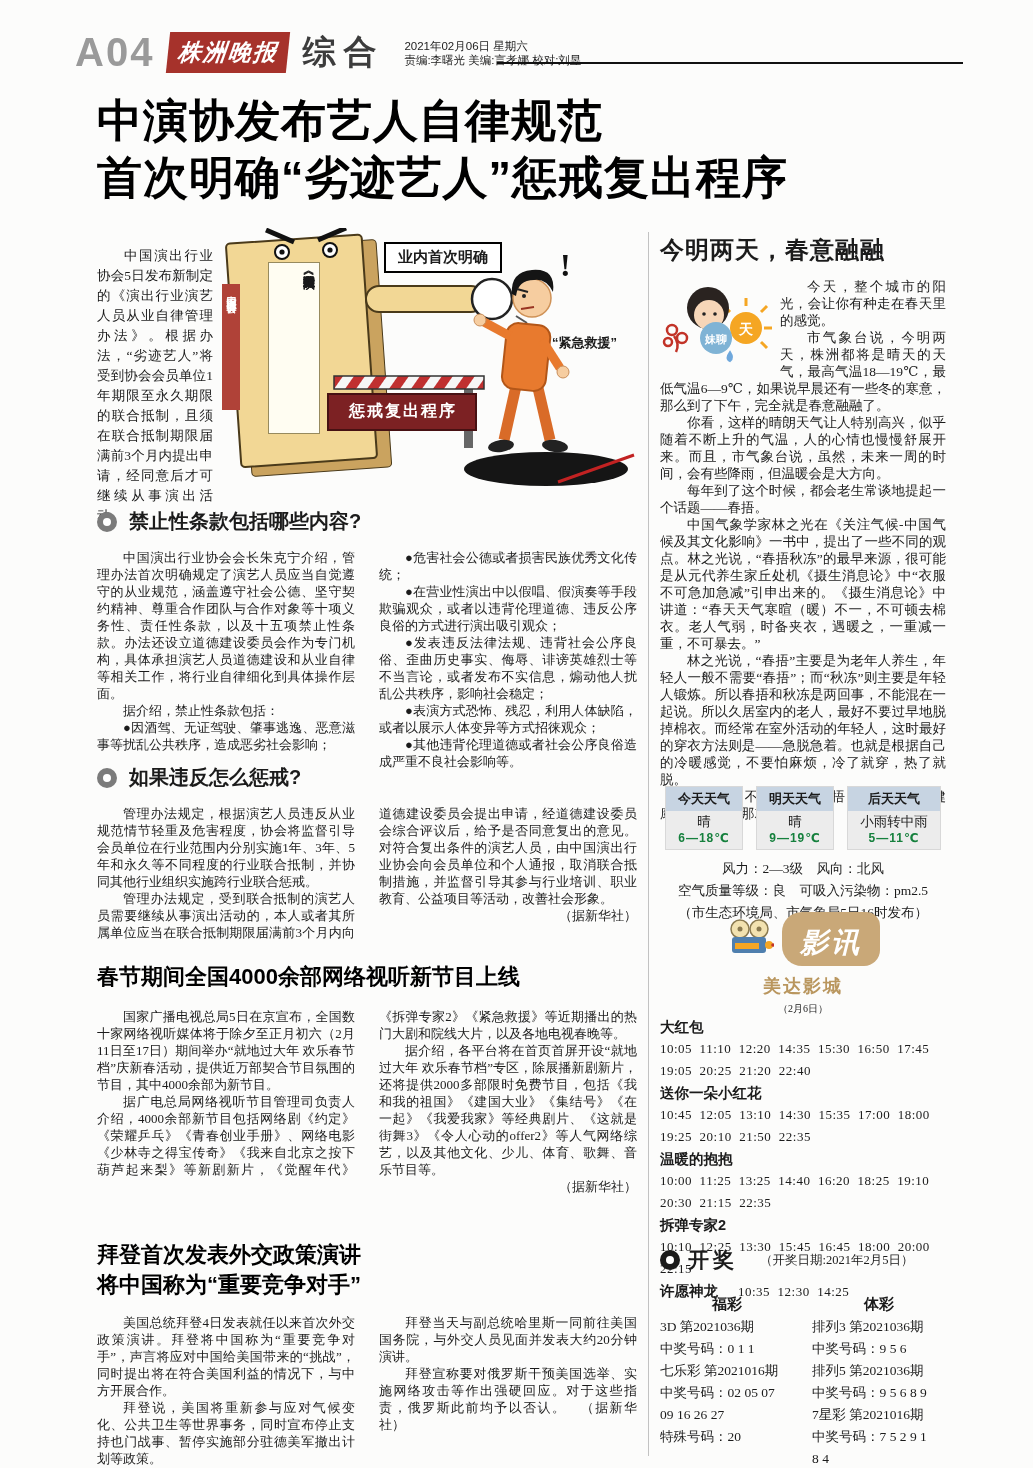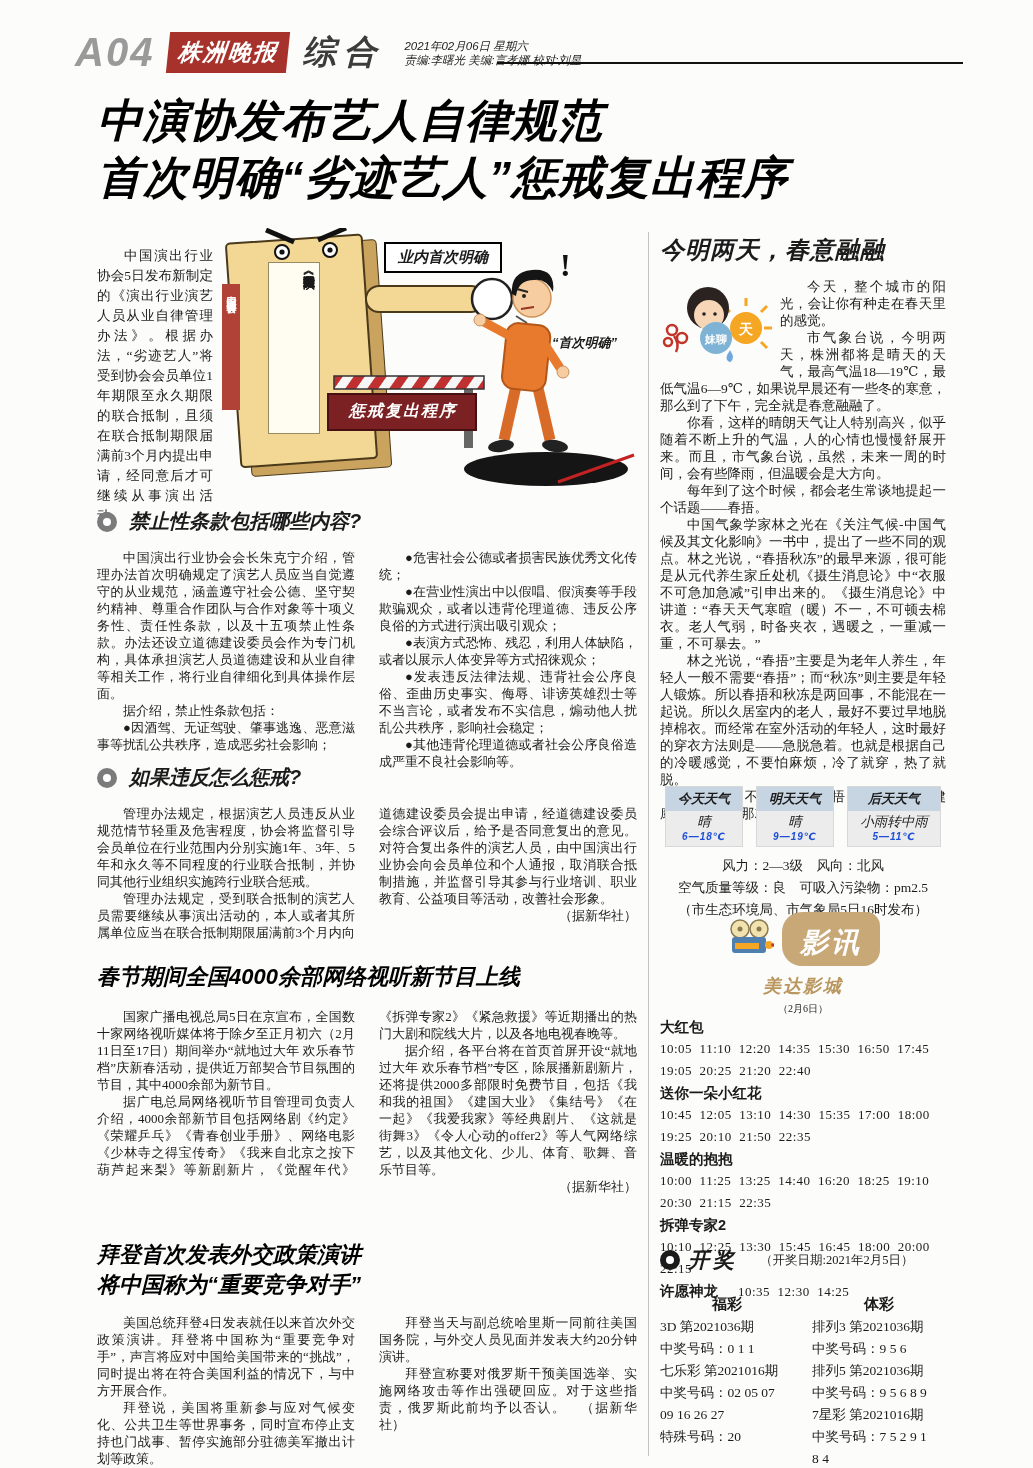--- a/index.html
+++ b/index.html
@@ -1,19 +1,19 @@
 <!DOCTYPE html>
 <html><head>
 <meta charset="utf-8">
 <style>
   html,body{margin:0;padding:0;background:#dcdcdc;}
   .page{position:relative;width:1033px;height:1468px;background:#fcfcfb;margin:0 auto;
         font-family:"Liberation Serif","DejaVu Serif",serif;color:#1b1b1b;overflow:hidden;}
   .abs{position:absolute;}
-  .sans{font-family:"Liberation Sans","DejaVu Sans",sans-serif;font-style:italic;}
+  .sans{font-family:"Liberation Sans","DejaVu Sans",sans-serif;}
   .jt{text-align:justify;}
   p{margin:0;}
   .para{text-indent:2em;}
   .body-txt{font-size:13px;line-height:17px;}
   .cols2{column-count:2;column-gap:24px;}
   .byline{text-align:right;}
   
   .pageno{font-size:40px;color:#9a9a9a;font-weight:bold;letter-spacing:2px;}
   .masthead{background:#a6322b;color:#fff;font-weight:bold;font-style:italic;
             font-size:23px;padding:5px 10px;letter-spacing:2px;transform:skewX(-6deg);display:inline-block;}
@@ -30,21 +30,21 @@
   
   .cartoon{width:420px;height:278px;}
   .cartoon .lbl{position:absolute;}
   .vtext{writing-mode:vertical-rl;}
   
   .sb-title{font-size:24px;font-weight:900;letter-spacing:1px;}
   .sb-txt{font-size:13.5px;line-height:17px;}
   .fbox{display:flex;flex-direction:column;border:1px solid #d8d8d8;}
   .fbox-h{background:#c7d4e2;font-weight:bold;font-size:13px;text-align:center;padding:3px 2px;}
   .fbox-b{background:#ececec;text-align:center;font-size:13.5px;padding:2px 2px 4px;}
-  .fbox-t{font-weight:bold;color:#1d4ed8;font-size:10px;letter-spacing:1px;}
+  .fbox-t{font-weight:bold;color:#15803d;font-size:12px;letter-spacing:1px;}
   .cline{text-align:center;font-size:13.5px;line-height:22px;}
   
   .yingxun-badge{background:#c9a878;color:#fff;font-weight:900;font-style:italic;
                  font-size:28px;padding:12px 18px 4px;border-radius:20px 14px 16px 20px;letter-spacing:3px;}
   .cinema{color:#b9965e;font-weight:bold;font-size:18px;letter-spacing:2px;text-align:center;}
   .film-title{display:block;font-weight:bold;font-size:14.5px;line-height:22px;font-family:"Liberation Sans","DejaVu Sans",sans-serif;}
   .film-times{white-space:pre-wrap;font-size:13px;line-height:22px;letter-spacing:0.5px;}
   .films .film:last-child .film-title{display:inline;padding-right:16px;}
   
   .lot-line{font-size:13.5px;line-height:22px;white-space:pre-wrap;}
@@ -132,37 +132,37 @@
         <circle cx="308" cy="68" r="2" fill="#222"></circle>
         <line x1="301" y1="61" x2="312" y2="64" stroke="#222" stroke-width="2"></line>
         <line x1="305" y1="81" x2="318" y2="79" stroke="#993322" stroke-width="2"></line>
       </g>
       <text x="344" y="48" font-size="32" font-weight="bold" fill="#111">!</text>
     </svg>
     
     <div class="lbl sans" style="left:168px;top:14px;background:#fff;border:2px solid #000;padding:4px 12px;font-size:15px;font-weight:bold;">业内首次明确</div>
     <div class="lbl vtext" style="left:52px;top:34px;height:162px;width:46px;background:#fffdf2;border:1px solid #978a5e;font-size:11.5px;font-weight:bold;line-height:1.5;padding:4px 2px;">《演出行业演艺人员从业自律管理办法》</div>
     <div class="lbl vtext" style="left:6px;top:56px;height:118px;background:#b04238;color:#fff;font-size:10px;font-weight:bold;padding:4px 2px;letter-spacing:1px;">中国演出行业协会</div>
-    <div class="lbl sans" style="left:336px;top:106px;width:86px;font-size:13px;font-weight:bold;">“首次明确”</div>
+    <div class="lbl sans" style="left:336px;top:106px;width:86px;font-size:13px;font-weight:bold;">“紧急救援”</div>
     <div class="lbl sans" style="left:114px;top:173px;width:146px;text-align:center;color:#fff;font-size:16px;font-weight:bold;letter-spacing:2px;">惩戒复出程序</div>
   </div>
 
   <div class="abs" style="left:97px;top:508px;width:540px;">
     <div class="sec-hdr">
       <span class="donut"></span>
       <span class="sec-title sans">禁止性条款包括哪些内容?</span>
     </div>
     <div class="cols2 body-txt jt" style="margin-top:14px;">
       <p class="para">中国演出行业协会会长朱克宁介绍，管理办法首次明确规定了演艺人员应当自觉遵守的从业规范，涵盖遵守社会公德、坚守契约精神、尊重合作团队与合作对象等十项义务性、责任性条款，以及十五项禁止性条款。办法还设立道德建设委员会作为专门机构，具体承担演艺人员道德建设和从业自律等相关工作，将行业自律细化到具体操作层面。</p>
       <p class="para">据介绍，禁止性条款包括：</p>
       <p class="para">●因酒驾、无证驾驶、肇事逃逸、恶意滋事等扰乱公共秩序，造成恶劣社会影响；</p>
       <p class="para">●危害社会公德或者损害民族优秀文化传统；</p>
       <p class="para">●在营业性演出中以假唱、假演奏等手段欺骗观众，或者以违背伦理道德、违反公序良俗的方式进行演出吸引观众；</p>
+      <p class="para">●发表违反法律法规、违背社会公序良俗、歪曲历史事实、侮辱、诽谤英雄烈士等不当言论，或者发布不实信息，煽动他人扰乱公共秩序，影响社会稳定；</p>
       <p class="para">●表演方式恐怖、残忍，利用人体缺陷，或者以展示人体变异等方式招徕观众；</p>
-      <p class="para">●发表违反法律法规、违背社会公序良俗、歪曲历史事实、侮辱、诽谤英雄烈士等不当言论，或者发布不实信息，煽动他人扰乱公共秩序，影响社会稳定；</p>
       <p class="para">●其他违背伦理道德或者社会公序良俗造成严重不良社会影响等。</p>
     </div>
   </div>
 
   <div class="abs" style="left:97px;top:764px;width:540px;">
     <div class="sec-hdr">
       <span class="donut"></span>
       <span class="sec-title sans">如果违反怎么惩戒?</span>
     </div>
     <div class="cols2 body-txt jt" style="margin-top:14px;">

